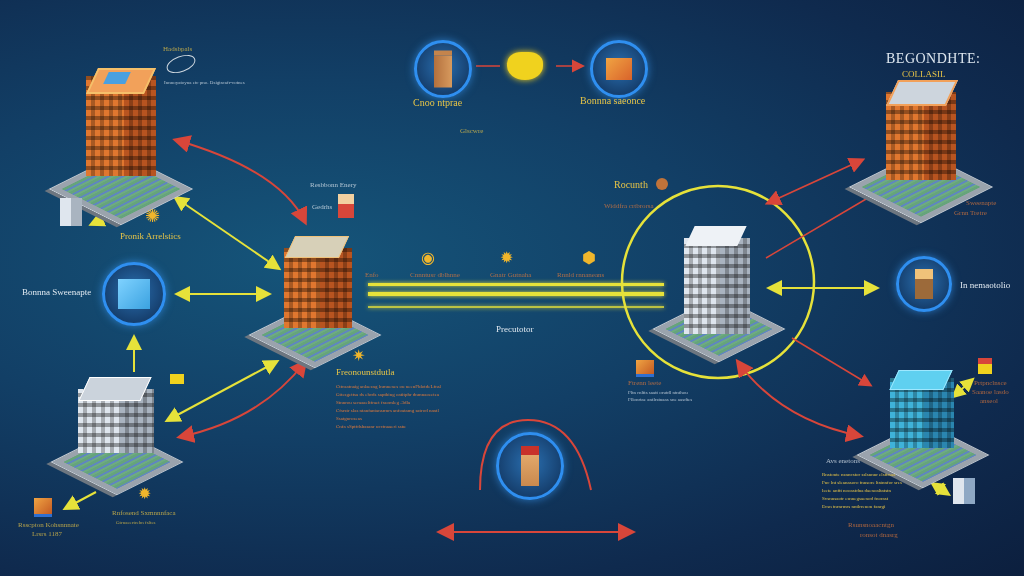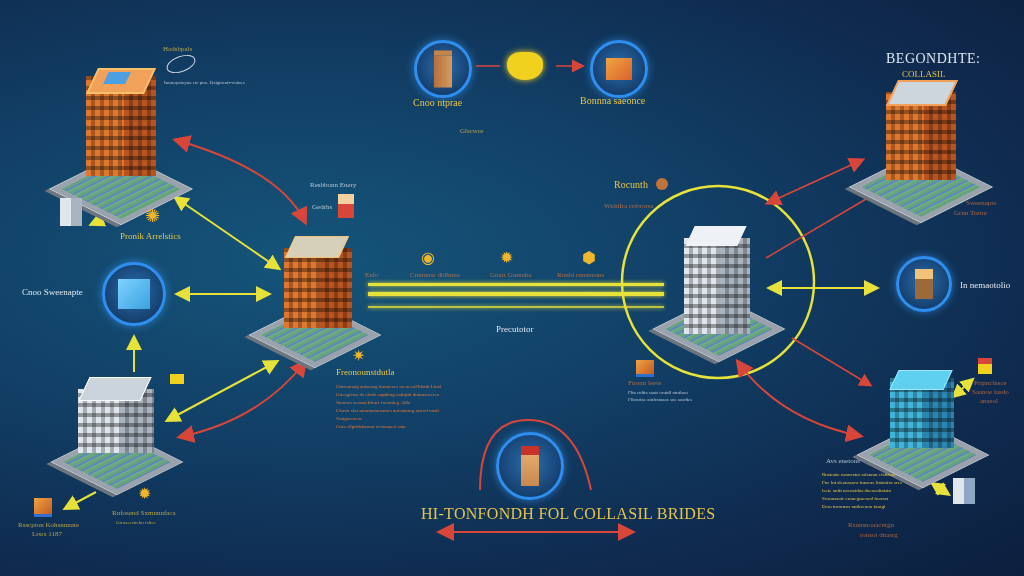--- a/index.html
+++ b/index.html
@@ -127,21 +127,21 @@
   <div class="lbl wh tiny" style="left:164px;top:80px;font-size:5px;">Innnoyatoyna etc pno. Dsigtscafr-cotnes</div>
 
   <div class="abs" style="left:60px;top:198px;width:22px;height:28px;background:linear-gradient(90deg,#dfe6ee 50%,#a9b4c0 50%);"></div>
 
   <div class="gear" style="left:145px;top:205px;font-size:18px;">✺</div>
   <div class="lbl yl sm" style="left:120px;top:232px;">Pronik Arrelstics</div>
 
   <div class="circle-icon" style="left:102px;top:262px;width:58px;height:58px;">
     <div class="thing" style="width:32px;height:30px;background:linear-gradient(135deg,#7fd2ff,#3ba2e0);"></div>
   </div>
-  <div class="lbl wh sm" style="left:22px;top:288px;">Cnoo Sweenapte</div>
+  <div class="lbl wh sm" style="left:22px;top:288px;">Bonnna Sweenapte</div>
 
   <div class="bld" style="left:248px;top:240px;width:140px;height:120px;">
     <div class="base" style="left:20px;top:48px;width:92px;height:92px;"></div>
     <div class="left win" style="left:36px;top:8px;width:36px;height:80px;background-color:#e0772f;"></div>
     <div class="right win" style="left:72px;top:8px;width:32px;height:80px;background-color:#b85420;position:absolute;bottom:auto;"></div>
     <div class="roof" style="left:42px;top:-4px;width:52px;height:20px;background:#d7d0b8;transform:skewX(-25deg);border:1px solid #f0c27a;"></div>
   </div>
   <div class="lbl wh tiny" style="left:310px;top:182px;">Resbbonn Enery</div>
   <div class="lbl wh tiny" style="left:312px;top:204px;">Gedrhs</div>
   <div class="abs" style="left:338px;top:194px;width:16px;height:24px;background:linear-gradient(180deg,#f2d0a0 40%,#d8463a 40%);"></div>
@@ -219,15 +219,14 @@
     <div class="lbl yl" style="position:relative;font-size:5px;margin-bottom:3px;">leete anftt nooastdna daenoaltatstn</div>
     <div class="lbl yl" style="position:relative;font-size:5px;margin-bottom:3px;">Svsnnsaotr esnnegsaenod fnorast</div>
     <div class="lbl yl" style="position:relative;font-size:5px;">Ecsn tnrnrmrs nntlrrenon fanrgi</div>
   </div>
   <div class="lbl or tiny" style="left:848px;top:522px;">Rsunsnoaacntgn</div>
   <div class="lbl or tiny" style="left:850px;top:532px;margin-left:10px;">ronsot dnasrg</div>
 
   <div class="circle-icon" style="left:496px;top:432px;width:62px;height:62px;">
     <div class="thing" style="width:18px;height:40px;background:linear-gradient(180deg,#c8322a 22%,#e2a86a 22%,#c9894e 100%);"></div>
   </div>
-  <div class="lbl yl" style="left:421px;top:506px;font-size:16px;letter-spacing:.3px;">HI-TONFONDH FOL COLLASIL BRIDES</div>
 
 </div>
 
 </body></html>

